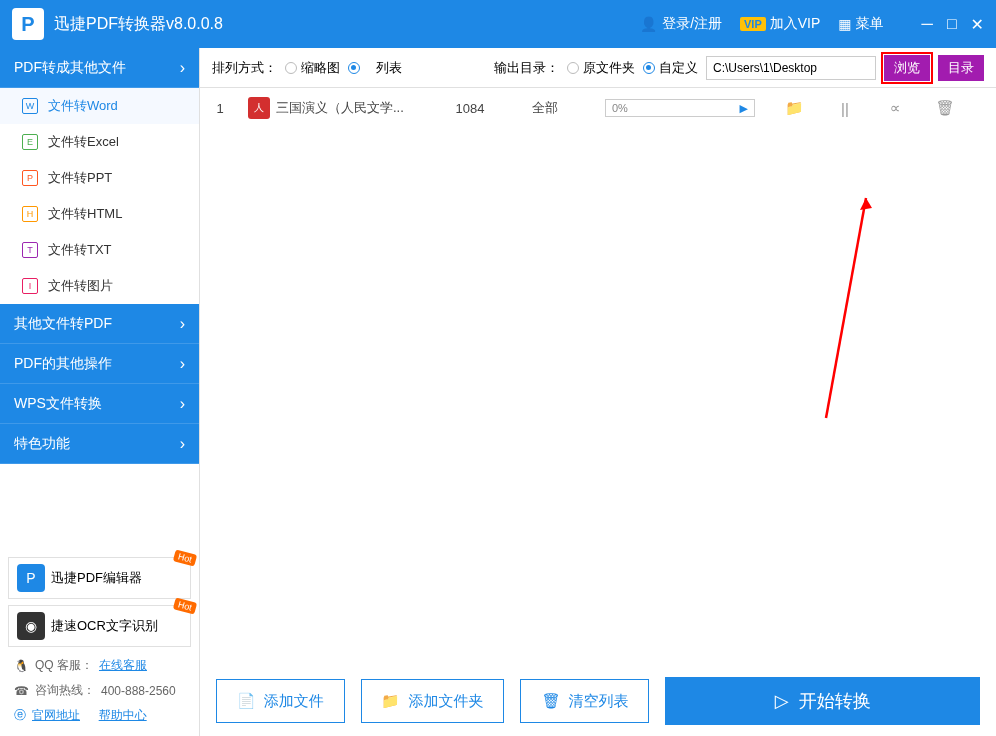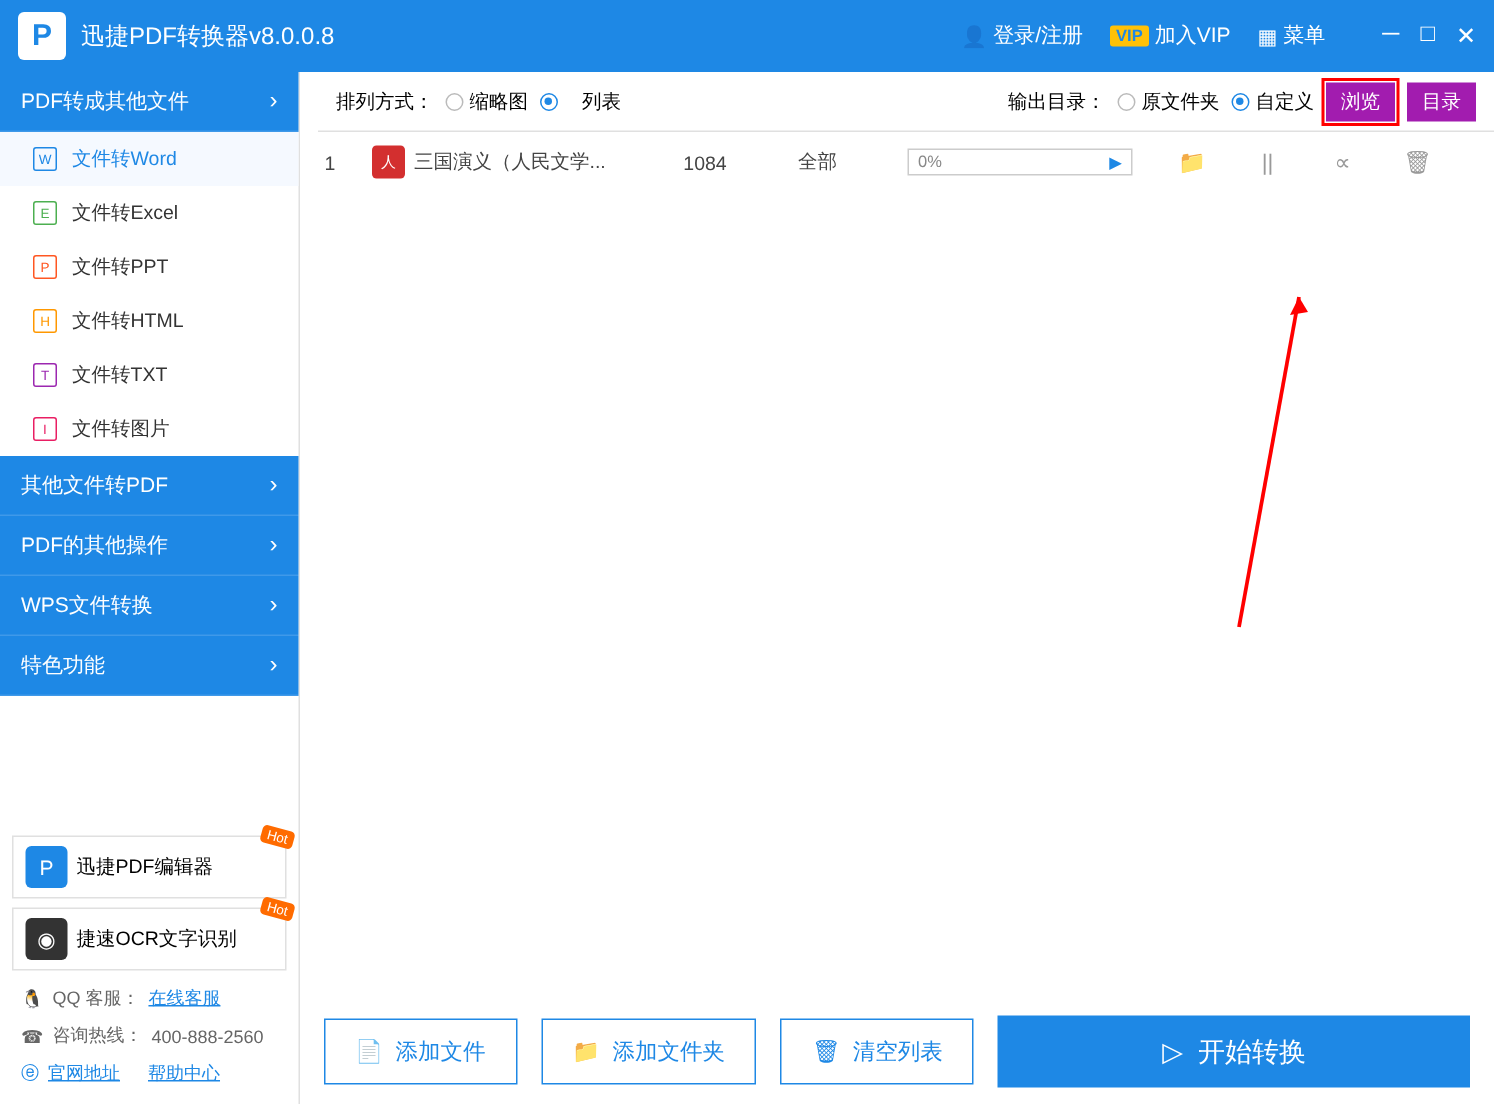--- a/index.html
+++ b/index.html
@@ -21,21 +21,21 @@
 .file-icon { width: 16px; height: 16px; border: 1.5px solid currentColor; border-radius: 2px; display: flex; align-items: center; justify-content: center; font-size: 9px; }
 
 .sidebar-bottom { margin-top: auto; padding: 8px; }
 .promo { border: 1px solid #e0e0e0; padding: 6px 8px; margin-bottom: 6px; display: flex; align-items: center; gap: 6px; font-size: 13px; cursor: pointer; position: relative; }
 .promo-badge { position: absolute; top: -6px; right: -6px; background: #ff6b00; color: #fff; font-size: 9px; padding: 1px 4px; border-radius: 3px; transform: rotate(15deg); }
 .promo-icon { width: 28px; height: 28px; border-radius: 4px; display: flex; align-items: center; justify-content: center; font-size: 14px; color: #fff; }
 .contact { font-size: 12px; color: #666; padding: 4px 6px; display: flex; align-items: center; gap: 6px; }
 .contact a { color: #1e88e5; text-decoration: underline; cursor: pointer; }
 
 .main { flex: 1; display: flex; flex-direction: column; }
-.toolbar { height: 40px; border-bottom: 1px solid #e0e0e0; display: flex; align-items: center; padding: 12px 12px; font-size: 13px; gap: 8px; margin-left: 12px; }
+.toolbar { height: 40px; border-bottom: 1px solid #e0e0e0; display: flex; align-items: center; padding: 12px 12px; font-size: 13px; gap: 8px; }
 .radio { width: 12px; height: 12px; border-radius: 50%; border: 1.5px solid #bbb; display: inline-block; position: relative; }
 .radio.on { border-color: #1e88e5; }
 .radio.on::after { content: ''; position: absolute; top: 2px; left: 2px; width: 5px; height: 5px; background: #1e88e5; border-radius: 50%; }
 .out-path { border: 1px solid #ccc; height: 24px; width: 170px; padding: 0 6px; font-size: 12px; }
 .btn-sm { background: #a21caf; color: #fff; border: none; height: 26px; padding: 0 10px; font-size: 13px; cursor: pointer; }
 .btn-sm.highlight { outline: 2px solid #ff0000; outline-offset: 1px; }
 
 .table-head { height: 32px; display: flex; align-items: center; font-size: 13px; color: #333; border-bottom: 1px solid #eee; }
 .col-num { width: 40px; text-align: center; }
 .col-name { width: 200px; padding-left: 8px; }
@@ -174,20 +174,21 @@
       <span style="flex:1"></span>
       <span>输出目录：</span>
       <label style="display:flex;align-items:center;gap:4px">
           <span class="radio"></span>
           <span>原文件夹</span>
         </label>
       <label style="display:flex;align-items:center;gap:4px">
           <span class="radio on"></span>
           <span>自定义</span>
         </label>
+      <input class="out-path" value="C:\Users\1\Desktop" style="">
       <button class="btn-sm highlight">浏览</button>
       <button class="btn-sm">目录</button>
     </div>
 
 
     <div class="table-row">
       <div class="col-num">1</div>
       <div class="col-name" style="display:flex;align-items:center">
           <span class="pdf-icon">人</span>
           <span>三国演义（人民文学...</span>

